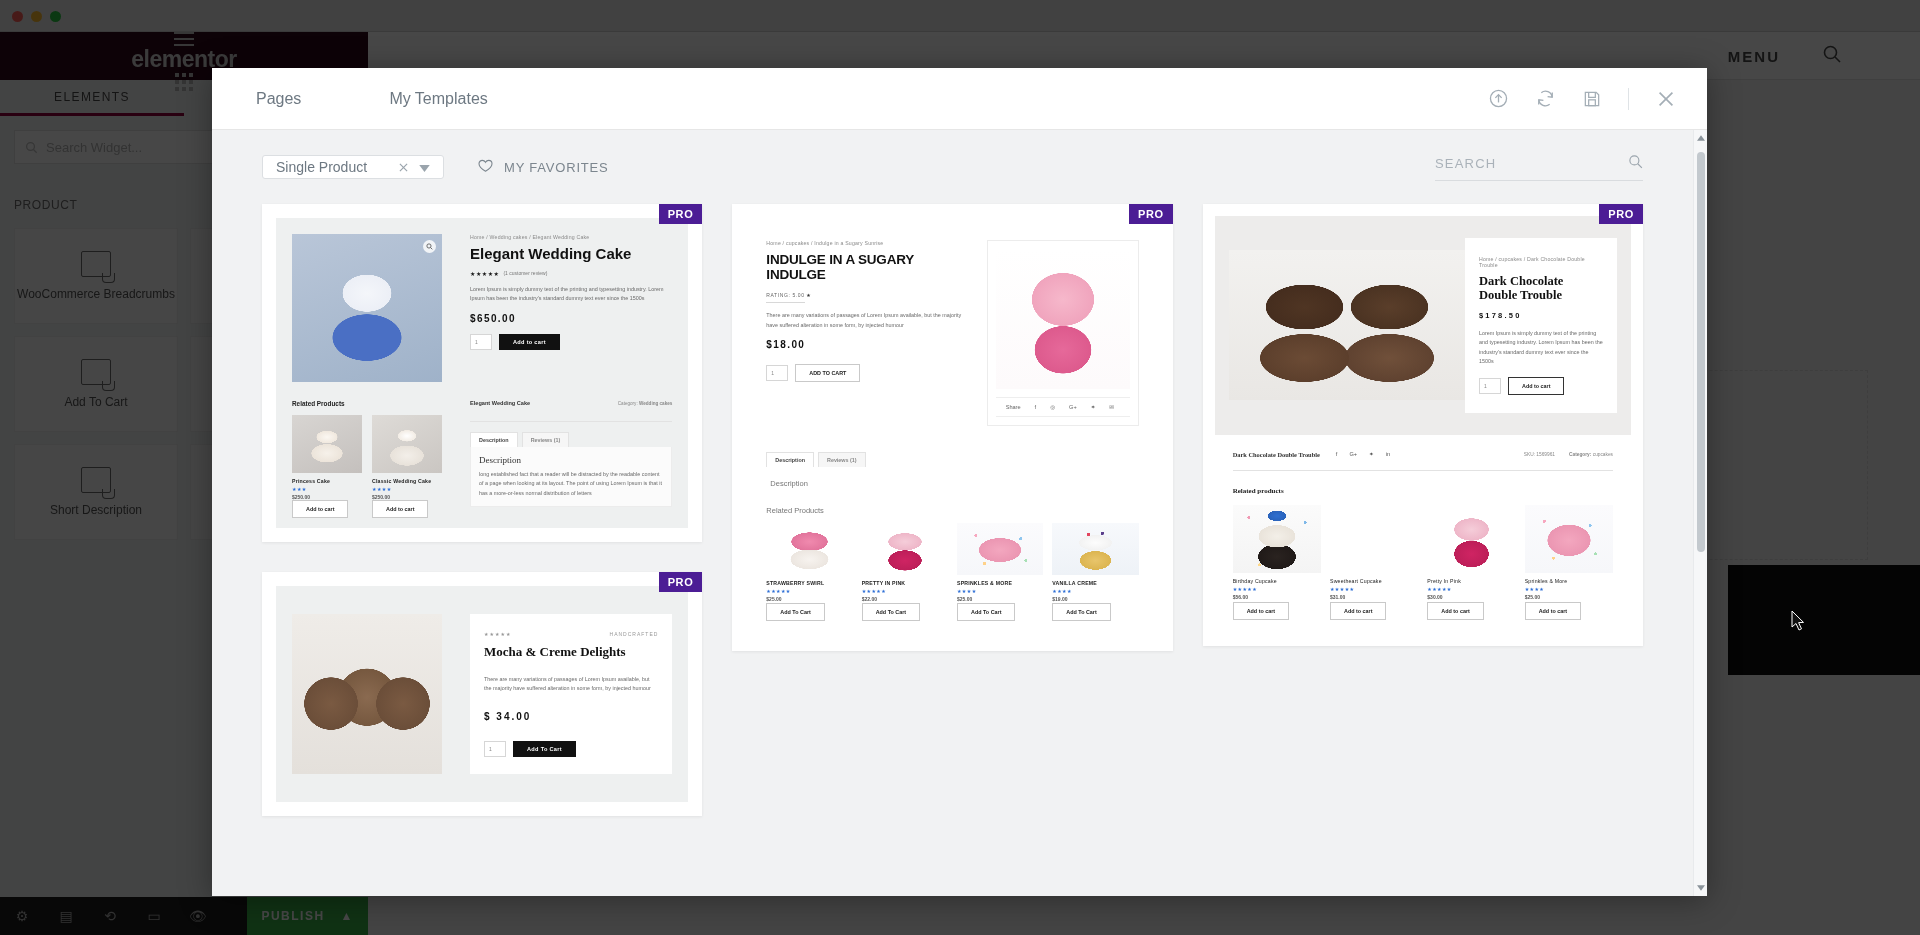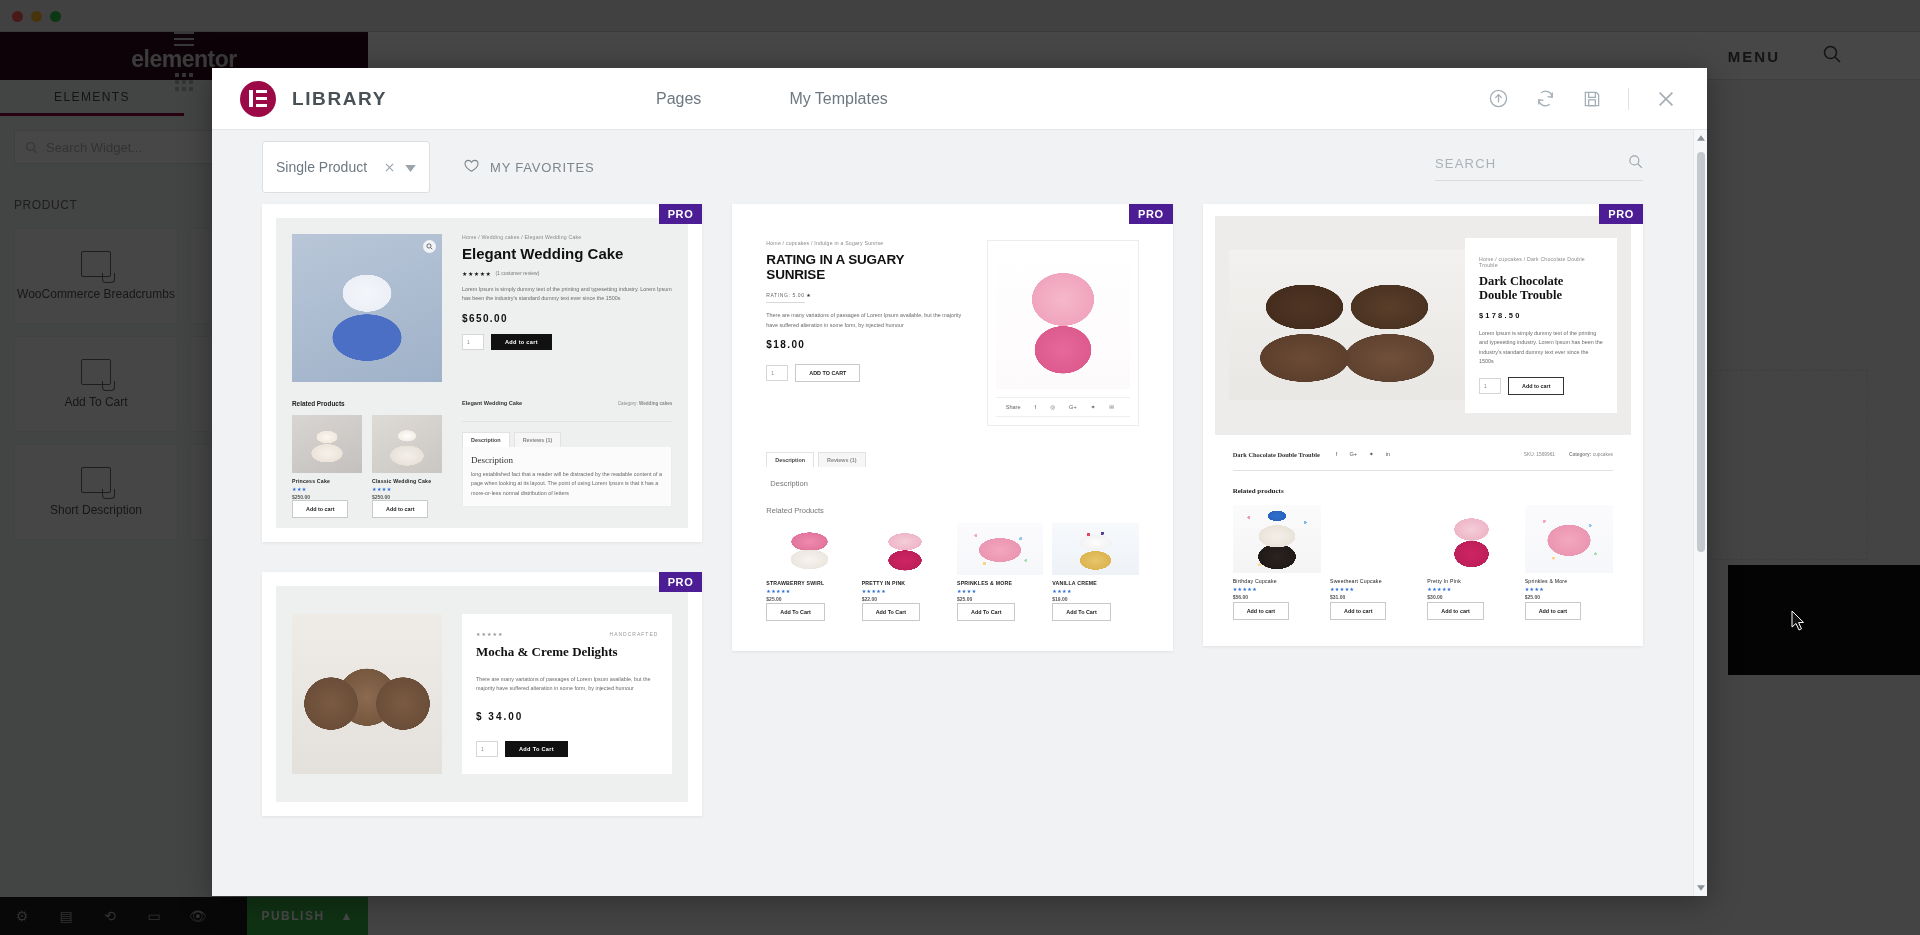--- a/index.html
+++ b/index.html
@@ -151,22 +151,22 @@
   .hicon { color: #a4aeb6; display: flex; align-items: center; cursor: pointer; }
   .hdivider { width: 1px; height: 22px; background: #dfe3e6; }
 
   .modal-body { flex: 1; display: flex; position: relative; overflow: hidden; }
   .body-scroll { flex: 1; overflow: hidden; position: relative; }
 
   .toolbar {
     height: 74px; display: flex; align-items: center; padding: 0 50px;
   }
   .filter-select {
-    display: flex; align-items: center; gap: 18px; background: #fff;
-    border: 1px solid #dcdfe2; border-radius: 3px; height: 52px; padding: 0 13px;
+    display: flex; align-items: center; gap: 32px; background: #fff;
+    border: 1px solid #dcdfe2; border-radius: 3px; height: 24px; padding: 0 13px;
     font-size: 14px; color: #6d7882; cursor: pointer;
   }
   .fs-actions { display: flex; align-items: center; gap: 11px; color: #9aa4ac; }
   .favorites {
     display: flex; align-items: center; gap: 11px; margin-left: 34px;
     font-size: 13px; letter-spacing: 0.8px; color: #7c868e; cursor: pointer;
   }
   .search-box {
     margin-left: auto; width: 208px; border-bottom: 1px solid #d9dcdf;
     display: flex; align-items: center; padding-bottom: 7px; gap: 10px;
@@ -190,21 +190,21 @@
   .pro-badge {
     position: absolute; top: 0; right: 0; background: #4c1d95; color: #fff;
     font-size: 11px; font-weight: bold; letter-spacing: 0.6px;
     padding: 4px 9px; z-index: 5;
   }
   .tpl-inner { padding: 14px; background: #fff; }
 
   
   .mini { background: #eef0f0; padding: 16px; font-size: 6px; color: #333; }
   .mini-white { background: #fff; }
-  .mini-row { display: flex; gap: 20px; }
+  .mini-row { display: flex; gap: 28px; }
   .mini-crumb { font-size: 5.2px; color: #8a8a8a; margin-bottom: 6px; letter-spacing: 0.2px; }
   .mini-h1 { font-size: 15px; font-weight: bold; line-height: 1.12; color: #111; margin-bottom: 7px; }
   .mini-h1.serif { font-family: "Liberation Serif", serif; }
   .mini-h1.cond { font-size: 13.5px; letter-spacing: -0.2px; }
   .mini-stars { color: #1a1a1a; font-size: 6px; letter-spacing: 0.5px; }
   .mini-rev { font-size: 5px; color: #777; margin-left: 4px; }
   .mini-p { font-size: 5.4px; line-height: 1.75; color: #6a6a6a; margin: 8px 0; }
   .mini-price { font-size: 10px; font-weight: bold; letter-spacing: 1.4px; color: #111; margin: 9px 0; }
   .mini-cart { display: flex; align-items: center; gap: 7px; margin-top: 10px; }
   .mini-qty {
@@ -430,33 +430,20 @@
   <div class="cursor-arrow">
     <svg width="16" height="22" viewBox="0 0 16 22">
       <path d="M1 1 L1 17 L5 13.5 L8 20 L10.5 18.8 L7.6 12.6 L12.5 12.4 Z" fill="#111" stroke="#fff" stroke-width="1"></path>
     </svg>
   </div>
 </div>
 
 <div id="library-modal">
 
   <div class="modal-header">
-    <div class="brand">
-      <div class="brand-logo">
-        <div class="bars">
-          <span class="bar-v"></span>
-          <span class="bars-h">
-              <span class="bar-h"></span>
-              <span class="bar-h"></span>
-              <span class="bar-h"></span>
-            </span>
-        </div>
-      </div>
-      <div class="brand-title">LIBRARY</div>
-    </div>
 
     <div class="tabs">
       <div class="tab">Pages</div>
       <div class="tab">My Templates</div>
     </div>
 
     <div class="header-actions">
       <span class="hicon">
         <svg width="21" height="21" viewBox="0 0 24 24" fill="none" stroke="currentColor" stroke-width="1.5">
           <circle cx="12" cy="12" r="9.2"></circle>
@@ -636,21 +623,21 @@
         </div>
 
         <div>
           <div class="tpl-card">
             <div class="pro-badge">PRO</div>
             <div class="tpl-inner" style="padding:20px 18px;">
               <div class="mini mini-white">
                 <div class="mini-row" style="gap:22px;">
                   <div style="flex:1;">
                     <div class="mini-crumb">Home / cupcakes / Indulge in a Sugary Sunrise</div>
-                    <div class="mini-h1 cond">RATING IN A SUGARY SUNRISE</div>
+                    <div class="mini-h1 cond">INDULGE IN A SUGARY INDULGE</div>
                     <div style="margin:10px 0 6px;">
                       <span class="mini-rating-line">RATING: 5.00</span>
                       <span style="font-size:5px;">★</span>
                     </div>
                     <div class="mini-p">There are many variations of passages of Lorem Ipsum available, but the majority have suffered alteration in some form, by injected humour</div>
                     <div class="mini-price">$18.00</div>
                     <div class="mini-cart" style="margin-top:14px;">
                       <div class="mini-qty">1</div>
                       <div class="mini-btn-outline">ADD TO CART</div>
                     </div>

